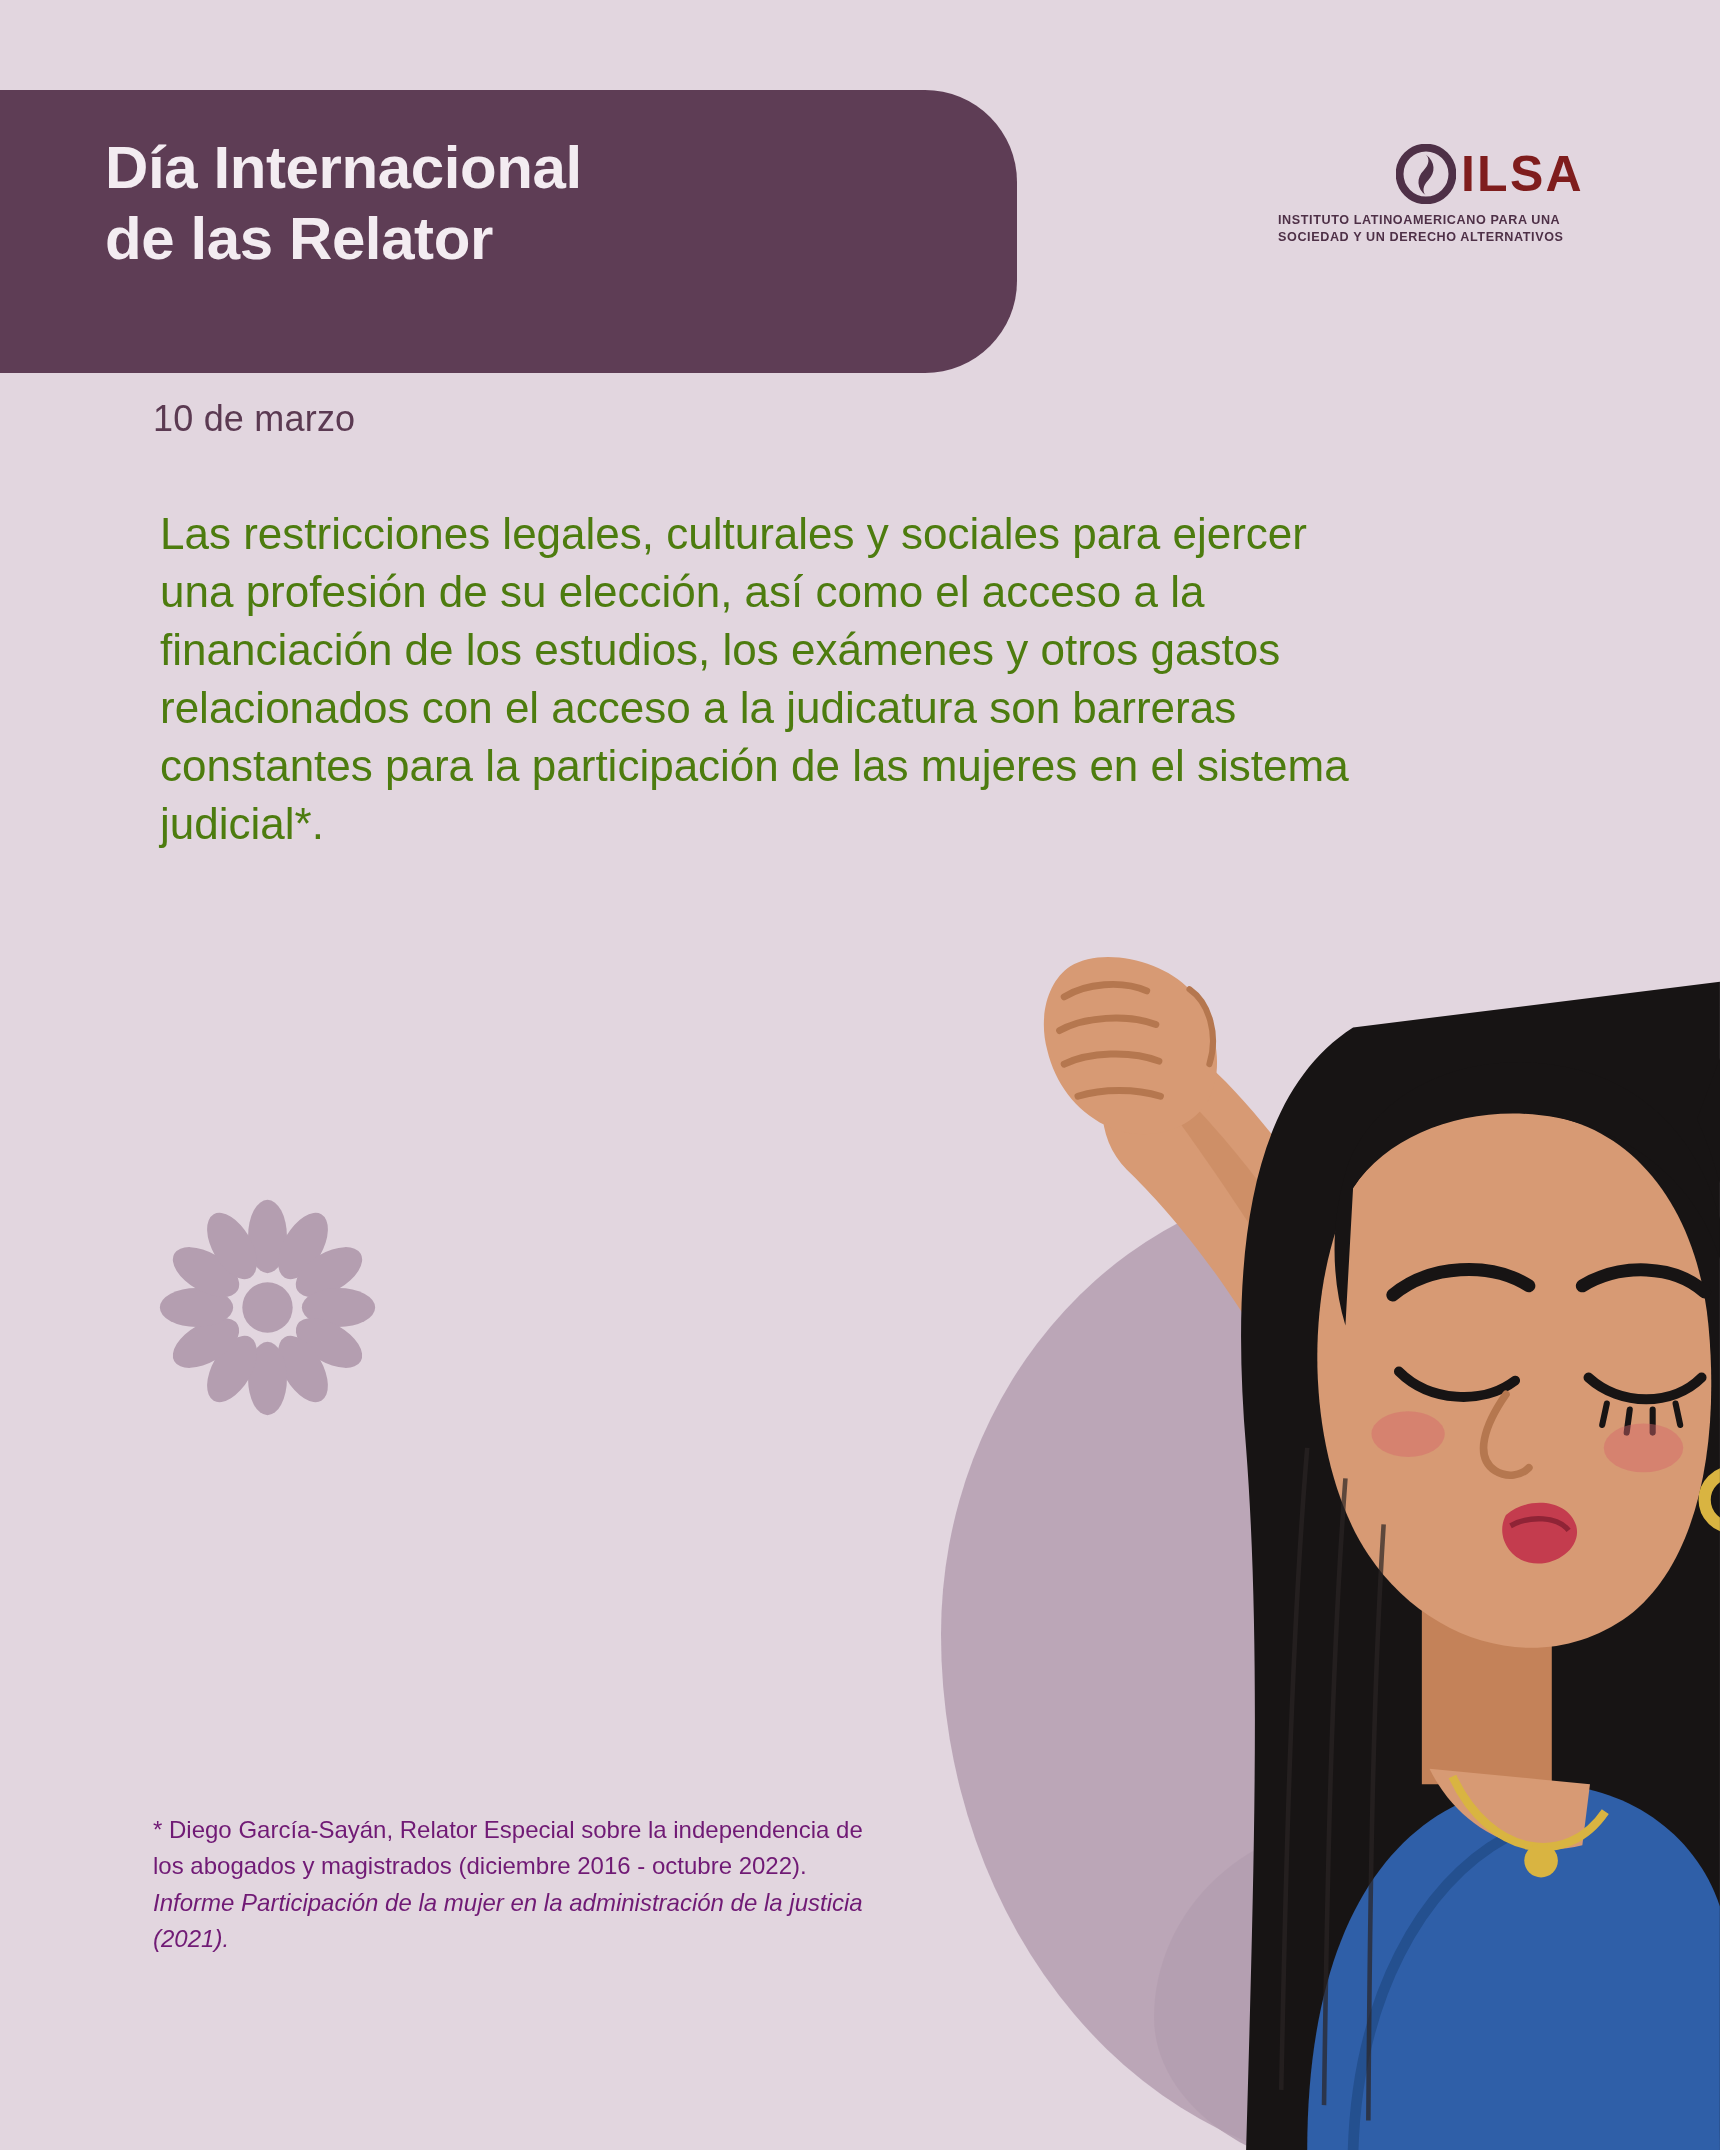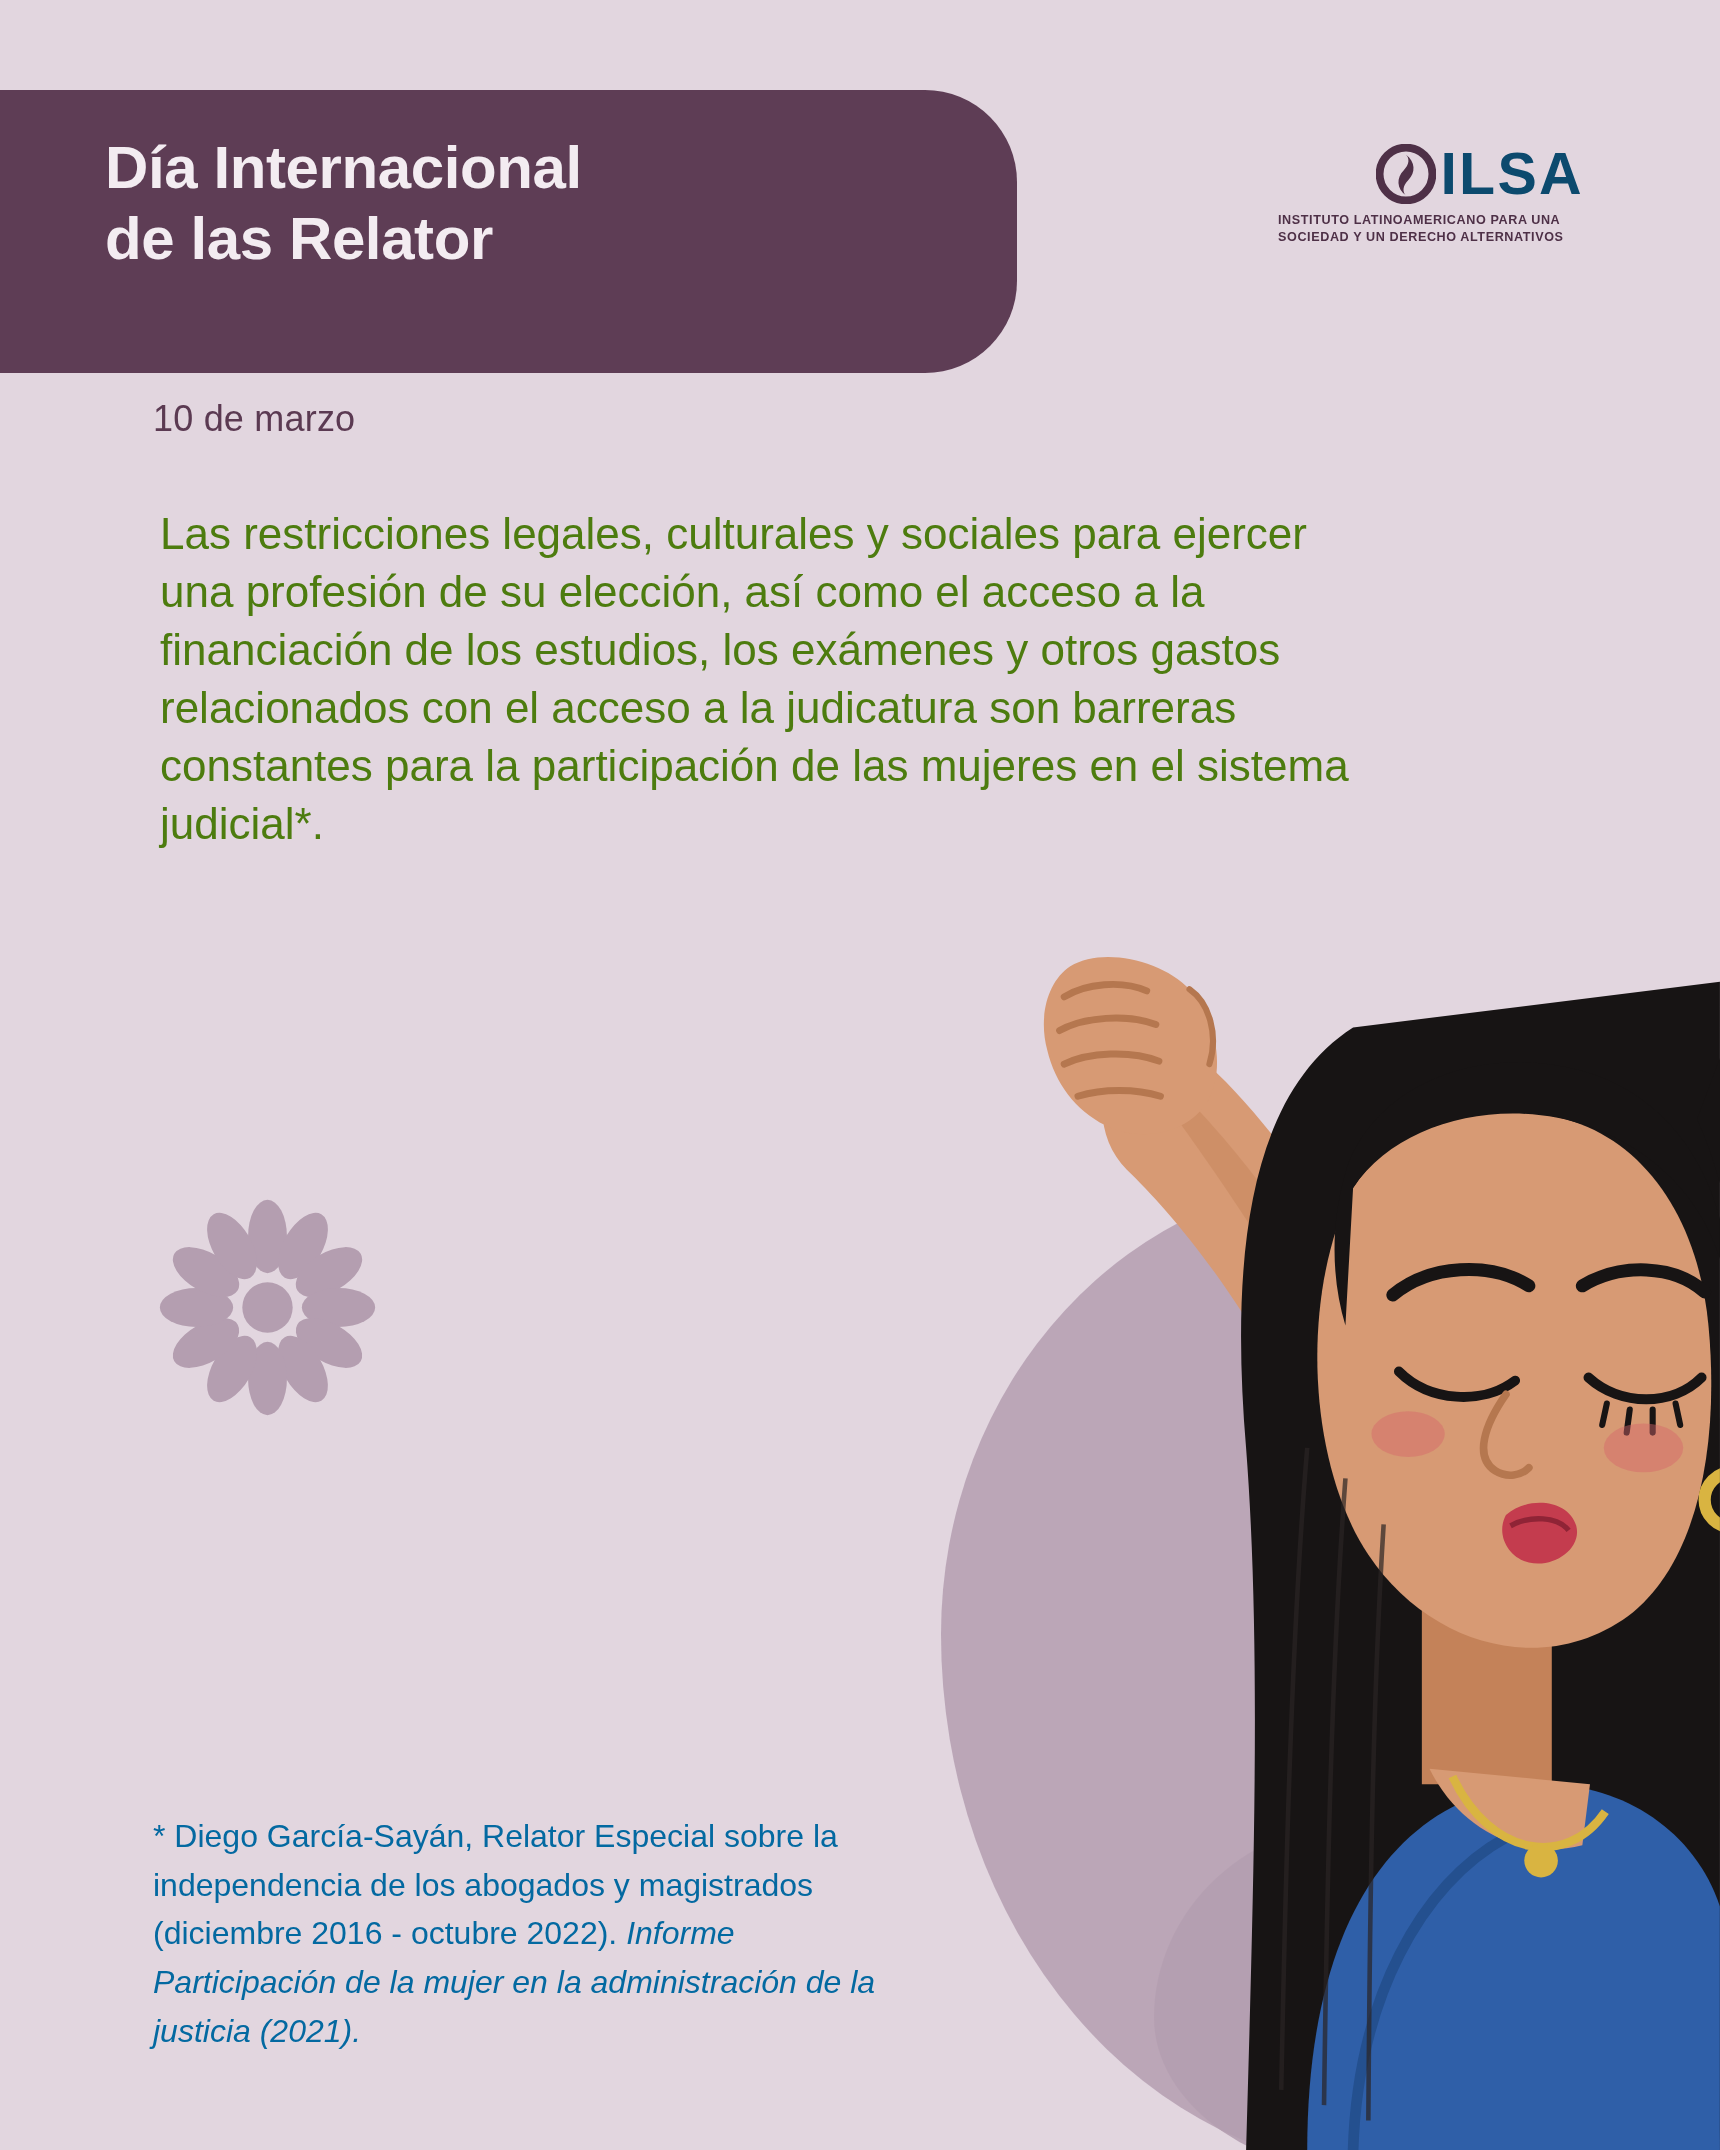--- a/index.html
+++ b/index.html
@@ -71,23 +71,23 @@
     align-items: center;
     justify-content: flex-end;
     gap: 4.6px;
   }
   .logo-mark {
     width: 60px;
     height: 60px;
     flex: none;
   }
   .logo-word {
-    font-size: 59px;
+    font-size: 50px;
     font-weight: bold;
-    color: #0c4a6e;
+    color: #7f1d1d;
     letter-spacing: 2.3px;
     line-height: 1;
   }
   .logo-sub {
     margin-top: 7.6px;
     color: #4e3047;
     font-size: 12.6px;
     font-weight: bold;
     letter-spacing: 0.6px;
     line-height: 1.42;
@@ -123,23 +123,23 @@
     width: 229px;
     height: 229px;
   }
 
   
   .footnote {
     position: absolute;
     left: 153px;
     top: 1812px;
     width: 726px;
-    font-size: 32px;
+    font-size: 24px;
     line-height: 1.52;
-    color: #0369a1;
+    color: #701a75;
   }
   .footnote em { font-style: italic; }
 
   
   .illustration {
     position: absolute;
     right: 0;
     bottom: 0;
     width: 902px;
     height: 1284px;

